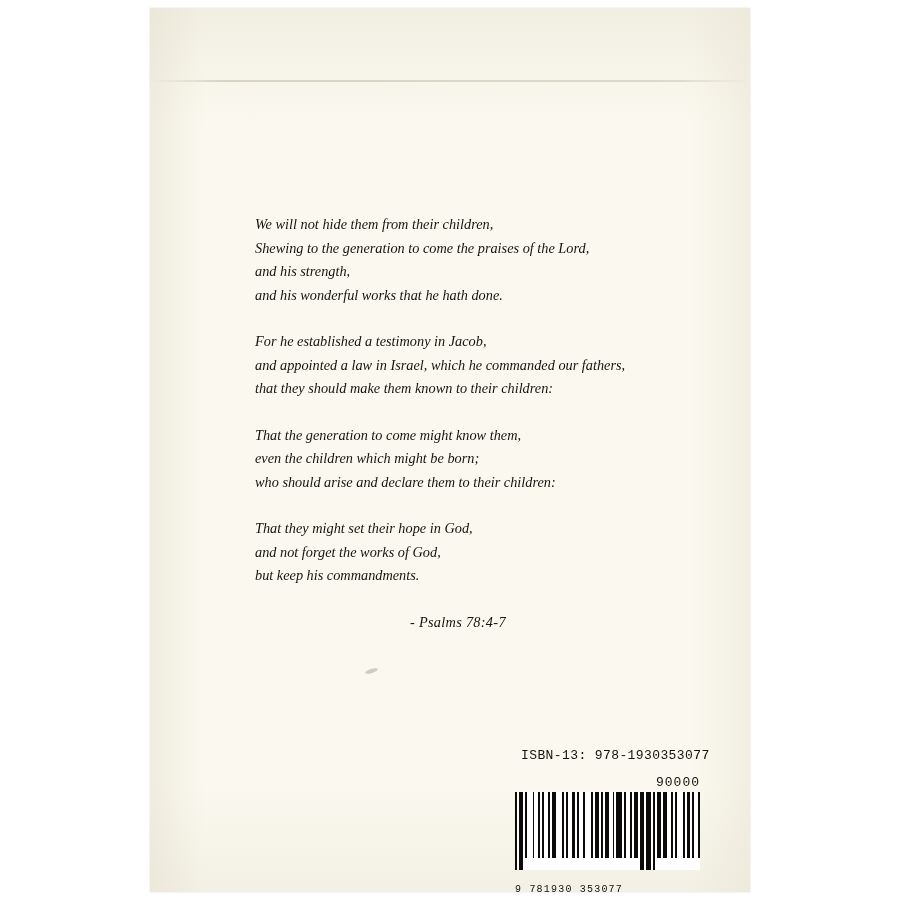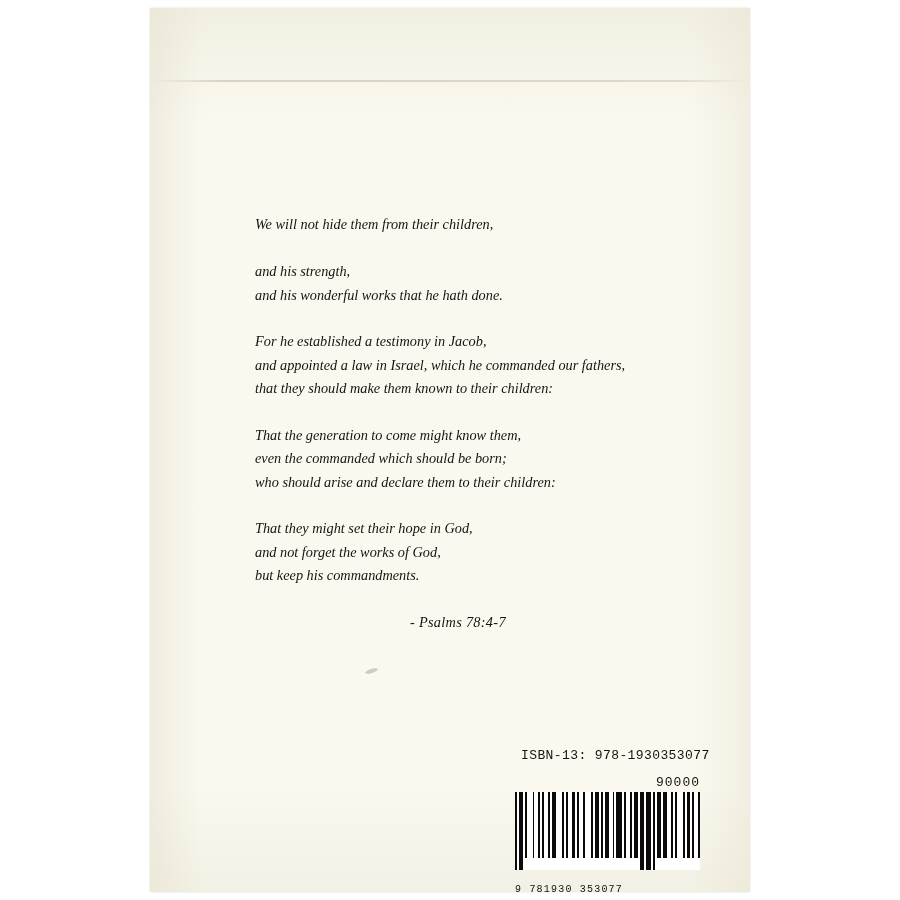--- a/index.html
+++ b/index.html
@@ -151,34 +151,34 @@
 <div class="scene">
 
   <div class="book-cover">
     <div class="paper-shade"></div>
     <div class="crease"></div>
 
     <div class="scripture">
 
       <p class="stanza">
         <span class="line">We will not hide them from their children,</span><br>
-        <br>
+        <span class="line">Shewing to the generation to come the praises of the Lord,</span><br>
         <span class="line">and his strength,</span><br>
         <span class="line">and his wonderful works that he hath done.</span>
       </p>
 
       <p class="stanza">
         <span class="line">For he established a testimony in Jacob,</span><br>
         <span class="line">and appointed a law in Israel, which he commanded our fathers,</span><br>
         <span class="line">that they should make them known to their children:</span>
       </p>
 
       <p class="stanza">
         <span class="line">That the generation to come might know them,</span><br>
-        <span class="line">even the commanded which should be born;</span><br>
+        <span class="line">even the children which might be born;</span><br>
         <span class="line">who should arise and declare them to their children:</span>
       </p>
 
       <p class="stanza">
         <span class="line">That they might set their hope in God,</span><br>
         <span class="line">and not forget the works of God,</span><br>
         <span class="line">but keep his commandments.</span>
       </p>
 
       <p class="attribution">- Psalms 78:4-7</p>

